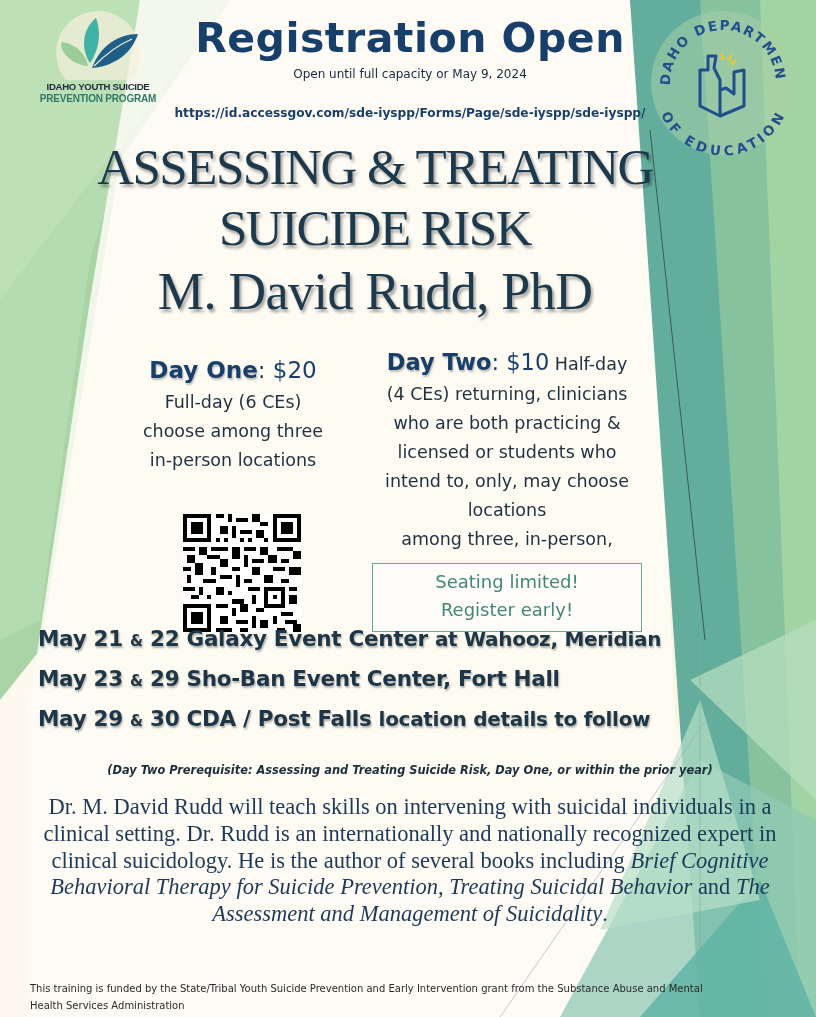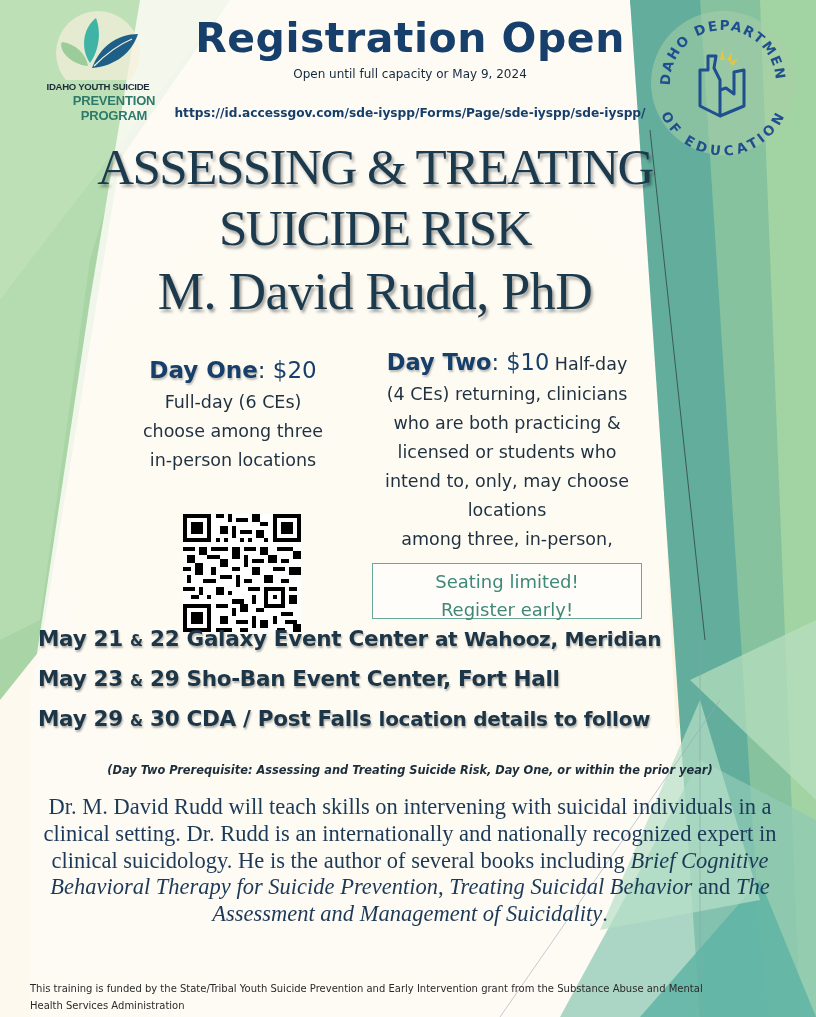--- a/index.html
+++ b/index.html
@@ -5,21 +5,21 @@
   html, body { margin:0; padding:0; }
   body { width:816px; height:1017px; overflow:hidden; position:relative; background:#fdf9ef; font-family:"DejaVu Sans", sans-serif; }
   .bg { position:absolute; inset:0; overflow:hidden; }
   .bg svg { position:absolute; left:0; top:0; }
   .abs { position:absolute; }
   .center { text-align:center; }
 
   
   .iyspp-logo { left:28px; top:8px; width:140px; height:100px; }
   .iyspp-text1 { position:absolute; left:0; width:140px; top:73px; font-family:"Liberation Sans",sans-serif; font-weight:bold; font-size:9.6px; color:#1d2b3a; text-align:center; letter-spacing:-0.3px; }
-  .iyspp-text2 { position:absolute; left:16px; width:140px; top:85px; font-family:"Liberation Sans",sans-serif; font-weight:bold; font-size:13px; color:#2e7a6a; text-align:center; letter-spacing:-0.2px; }
+  .iyspp-text2 { position:absolute; left:0; width:140px; top:85px; font-family:"Liberation Sans",sans-serif; font-weight:bold; font-size:10px; color:#2e7a6a; text-align:center; letter-spacing:-0.2px; }
   .doe-seal { left:648px; top:8px; width:150px; height:150px; }
 
   
   .reg-title { left:180px; top:14px; width:460px; font-family:"DejaVu Sans",sans-serif; font-weight:bold; font-size:41px; color:#173f6b; letter-spacing:0.5px; line-height:48px; }
   .reg-sub { left:180px; top:63px; width:460px; font-family:"DejaVu Sans",sans-serif; font-size:12px; color:#152a3f; line-height:22px; }
   .reg-url { left:140px; top:104px; width:540px; font-family:"DejaVu Sans",sans-serif; font-weight:bold; font-size:12.2px; color:#173f6b; line-height:18px; }
 
   
   .big-title { left:35px; width:680px; font-family:"Liberation Serif","DejaVu Serif",serif; color:#1c3a4d; text-shadow:2px 3px 3px rgba(0,0,0,0.35); line-height:1; }
   .t1 { top:142px; font-size:51px; letter-spacing:-1.5px; }
@@ -30,21 +30,21 @@
   .day-one { left:118px; top:355px; width:230px; }
   .day-two { left:352px; top:347px; width:310px; }
   .day-head { font-family:"DejaVu Sans",sans-serif; font-weight:bold; color:#173f6b; text-shadow:1px 2px 2px rgba(0,0,0,0.25); }
   .day-price { font-family:"DejaVu Sans",sans-serif; color:#173f6b; font-weight:normal; }
   .day-body { font-family:"DejaVu Sans",sans-serif; color:#1f3040; font-size:17.5px; line-height:29px; }
 
   
   .qr { left:183px; top:514px; width:118px; height:118px; background:#fff; }
 
   
-  .seat-box { left:372px; top:563px; width:270px; height:56px; border:1.5px solid #6aa89a; background:rgba(255,255,255,0.55); box-sizing:border-box; }
+  .seat-box { left:372px; top:563px; width:270px; height:69px; border:1.5px solid #6aa89a; background:rgba(255,255,255,0.55); box-sizing:border-box; }
   .seat-line { font-family:"DejaVu Sans",sans-serif; color:#3f8878; font-size:18px; line-height:28px; text-align:center; }
 
   
   .dates { left:38px; top:620px; width:760px; }
   .date-line { font-family:"DejaVu Sans",sans-serif; font-weight:bold; color:#1c3647; font-size:21.5px; line-height:38px; white-space:nowrap; text-shadow:1px 2px 2px rgba(0,0,0,0.3); letter-spacing:-0.3px; }
   .date-line .amp { font-size:15px; }
   .date-line .light { font-weight:bold; font-size:20px; }
   .prereq { left:20px; top:763px; width:780px; font-family:"DejaVu Sans",sans-serif; font-style:italic; font-weight:bold; font-size:11.4px; color:#1c2d3b; }
 
   

